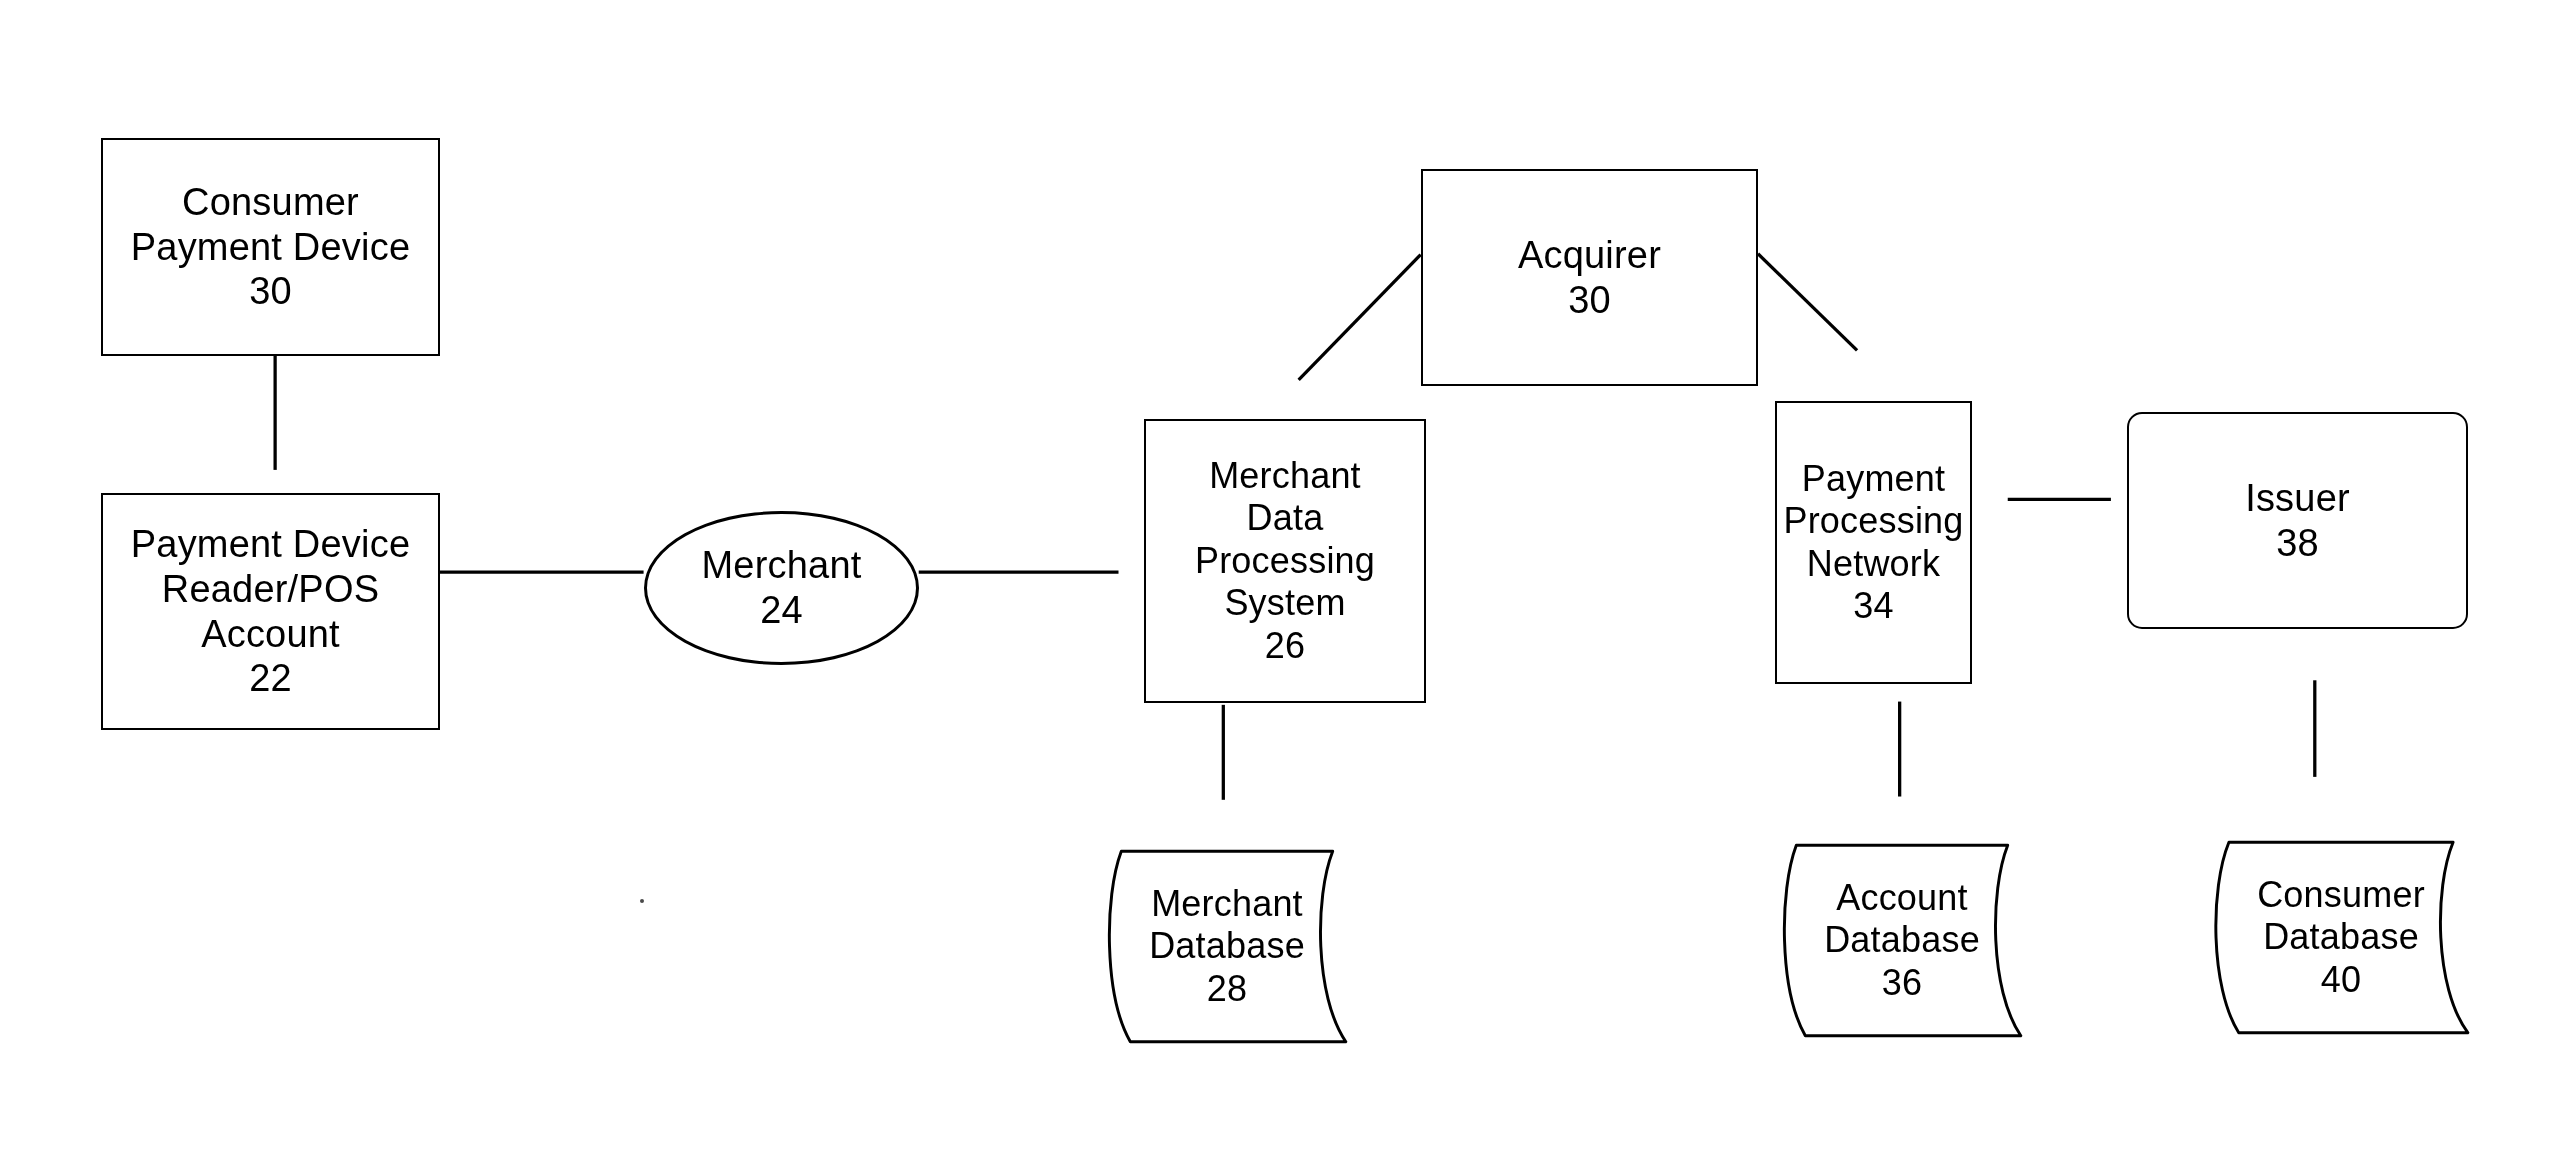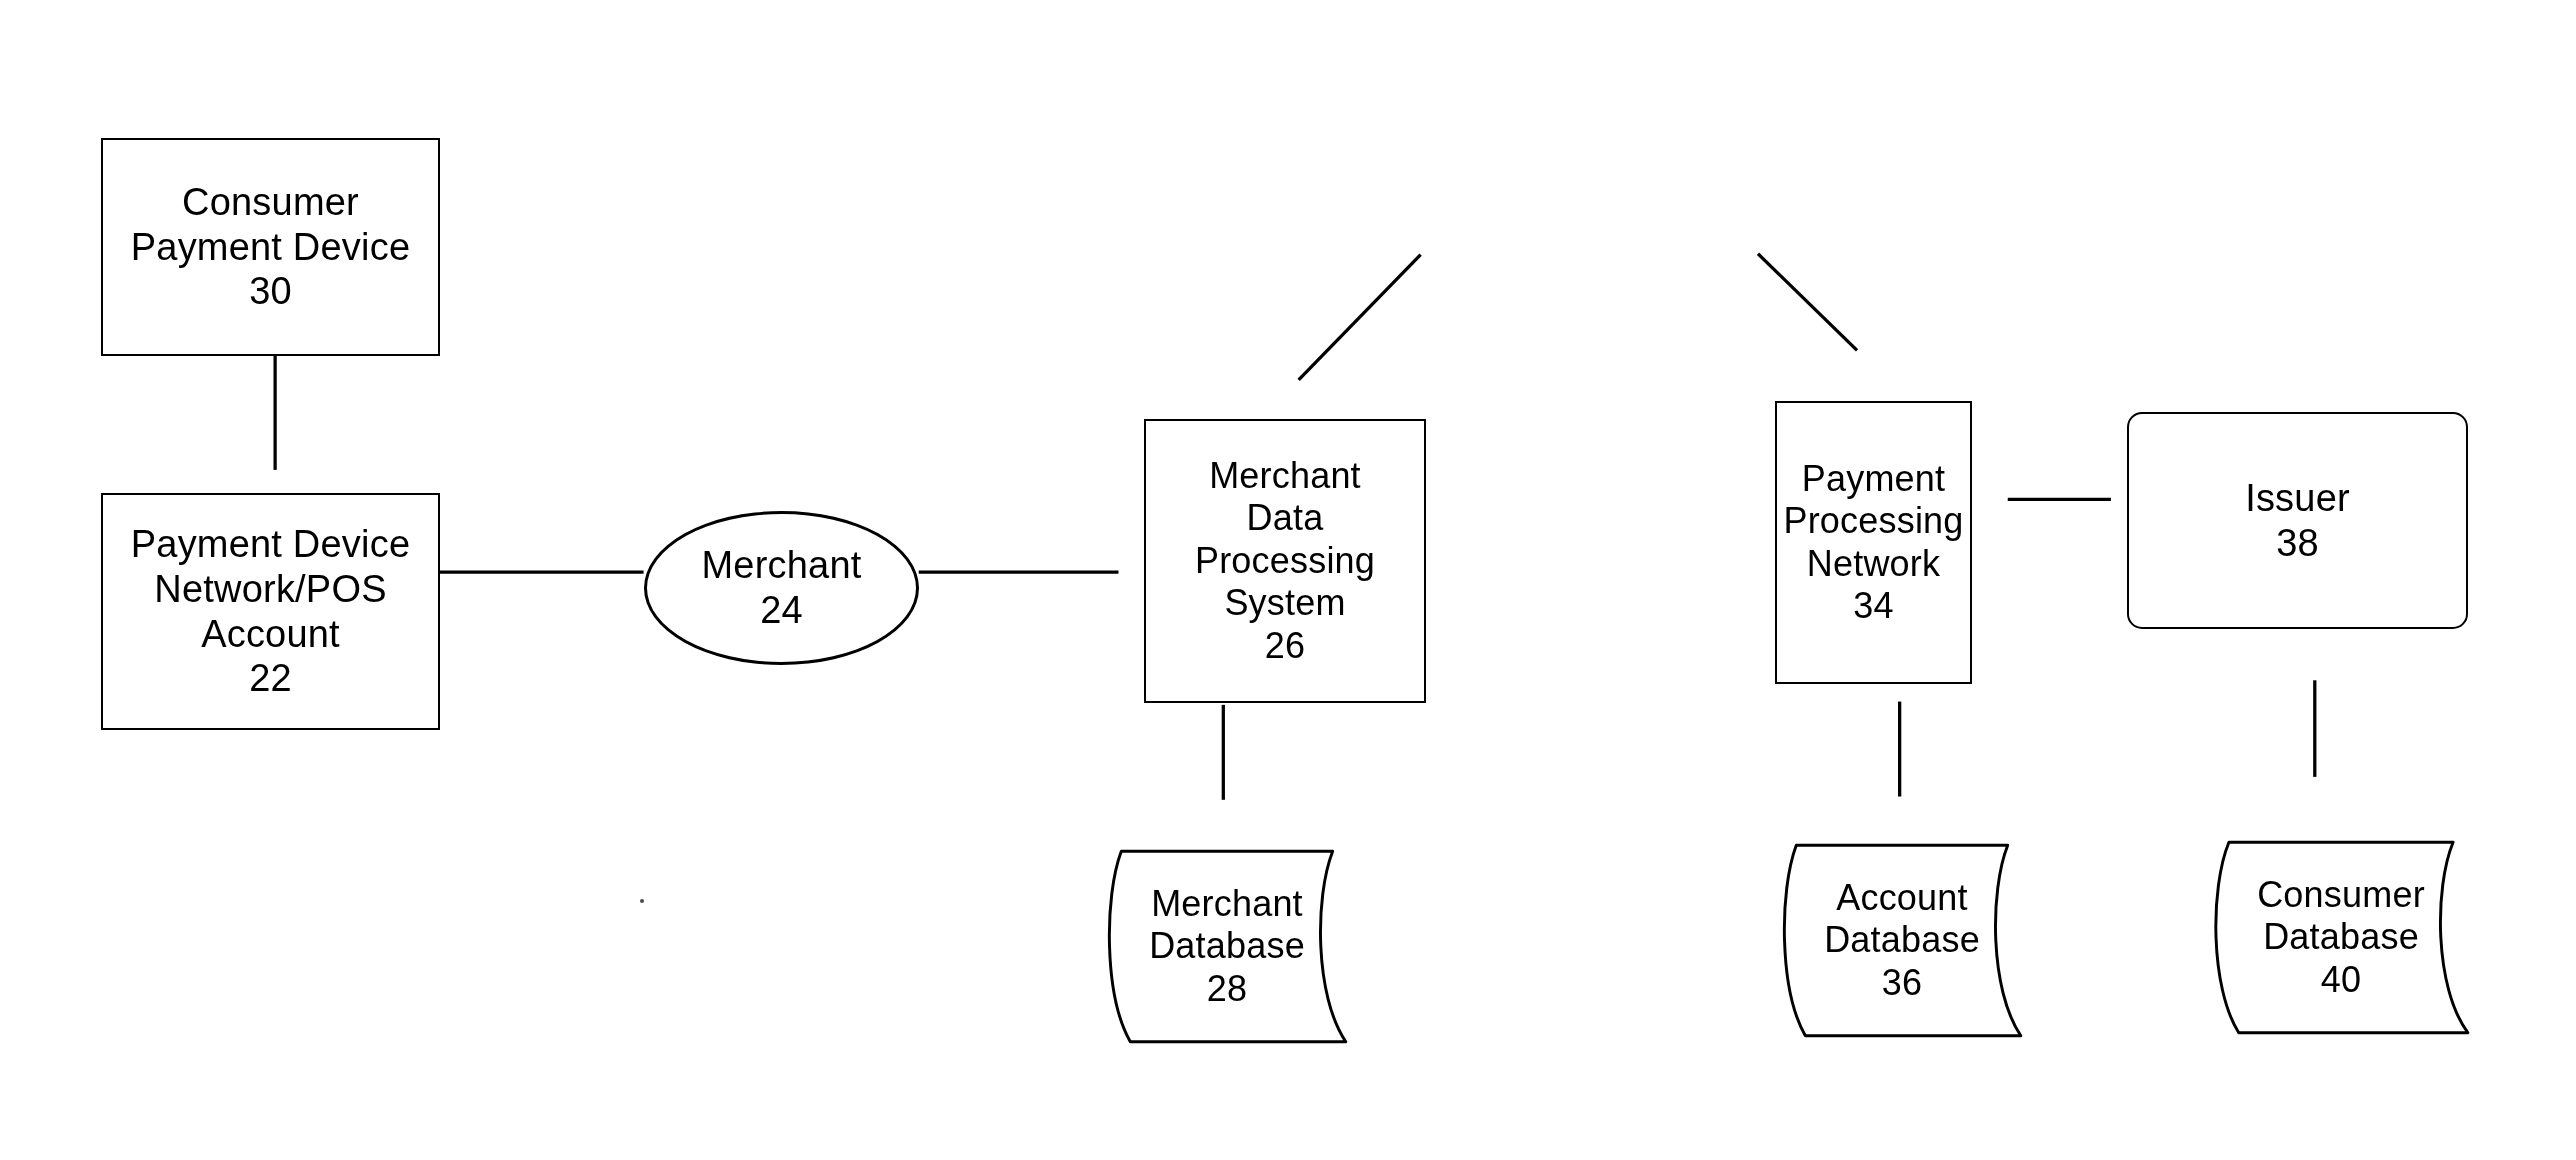--- a/index.html
+++ b/index.html
@@ -107,21 +107,21 @@
   <div class="dot-artifact" style="left:640px; top:899px;"></div>
 
   <div class="node node-rect fs-46" style="left:101px; top:115px; width:339px; height:218px;">
     <span class="line">Consumer</span>
     <span class="line">Payment Device</span>
     <span class="ref">30</span>
   </div>
 
   <div class="node node-rect fs-46" style="left:101px; top:470px; width:339px; height:237px;">
     <span class="line">Payment Device</span>
-    <span class="line">Network/POS</span>
+    <span class="line">Reader/POS</span>
     <span class="line">Account</span>
     <span class="ref">22</span>
   </div>
 
   <div class="node node-ellipse fs-46" style="left:644px; top:488px; width:275px; height:154px;">
     <span class="line">Merchant</span>
     <span class="ref">24</span>
   </div>
 
   <div class="node node-rect fs-44" style="left:1144px; top:396px; width:282px; height:284px;">
@@ -136,20 +136,24 @@
     <svg class="tape-svg" viewBox="0 0 310 240" preserveAspectRatio="none" xmlns="http://www.w3.org/2000/svg">
       <path d="M 26 4 L 284 4 C 262 60 262 180 300 236 L 37 236 C 5 180 5 60 26 4 Z" fill="#ffffff" stroke="#000000" stroke-width="3.6" stroke-linejoin="round"></path>
     </svg>
     <span class="tape-label">
       <span class="line">Merchant</span>
       <span class="line">Database</span>
       <span class="ref">28</span>
     </span>
   </div>
 
+  <div class="node node-rect fs-46" style="left:1421px; top:146px; width:337px; height:217px;">
+    <span class="line">Acquirer</span>
+    <span class="ref">30</span>
+  </div>
 
   <div class="node node-rect fs-44" style="left:1775px; top:378px; width:197px; height:283px;">
     <span class="line">Payment</span>
     <span class="line">Processing</span>
     <span class="line">Network</span>
     <span class="ref">34</span>
   </div>
 
   <div class="node node-tape fs-44" style="left:1775px; top:819px; width:254px; height:197px;">
     <svg class="tape-svg" viewBox="0 0 310 240" preserveAspectRatio="none" xmlns="http://www.w3.org/2000/svg">

